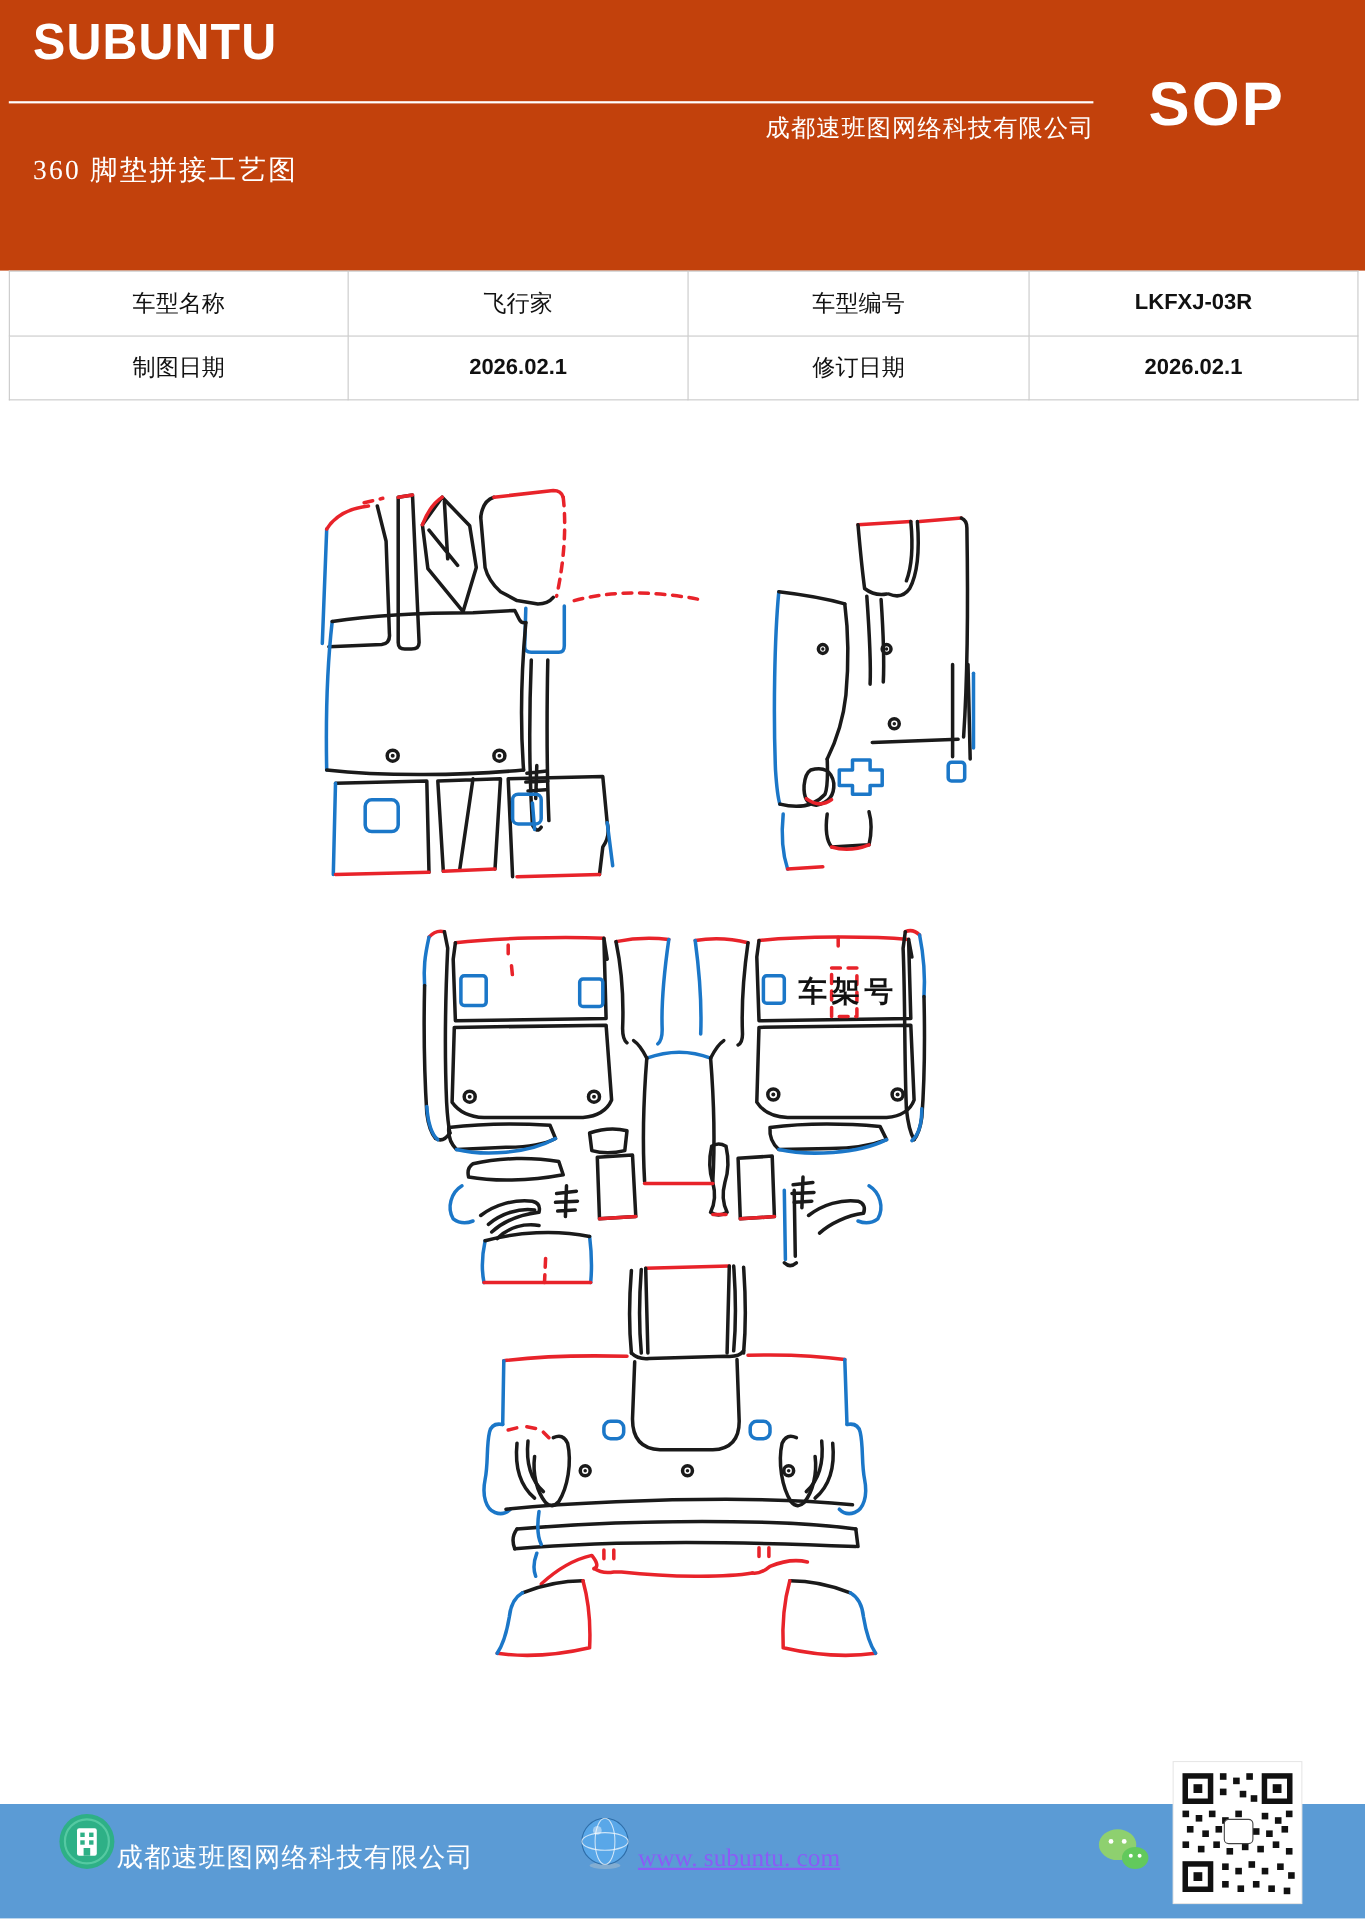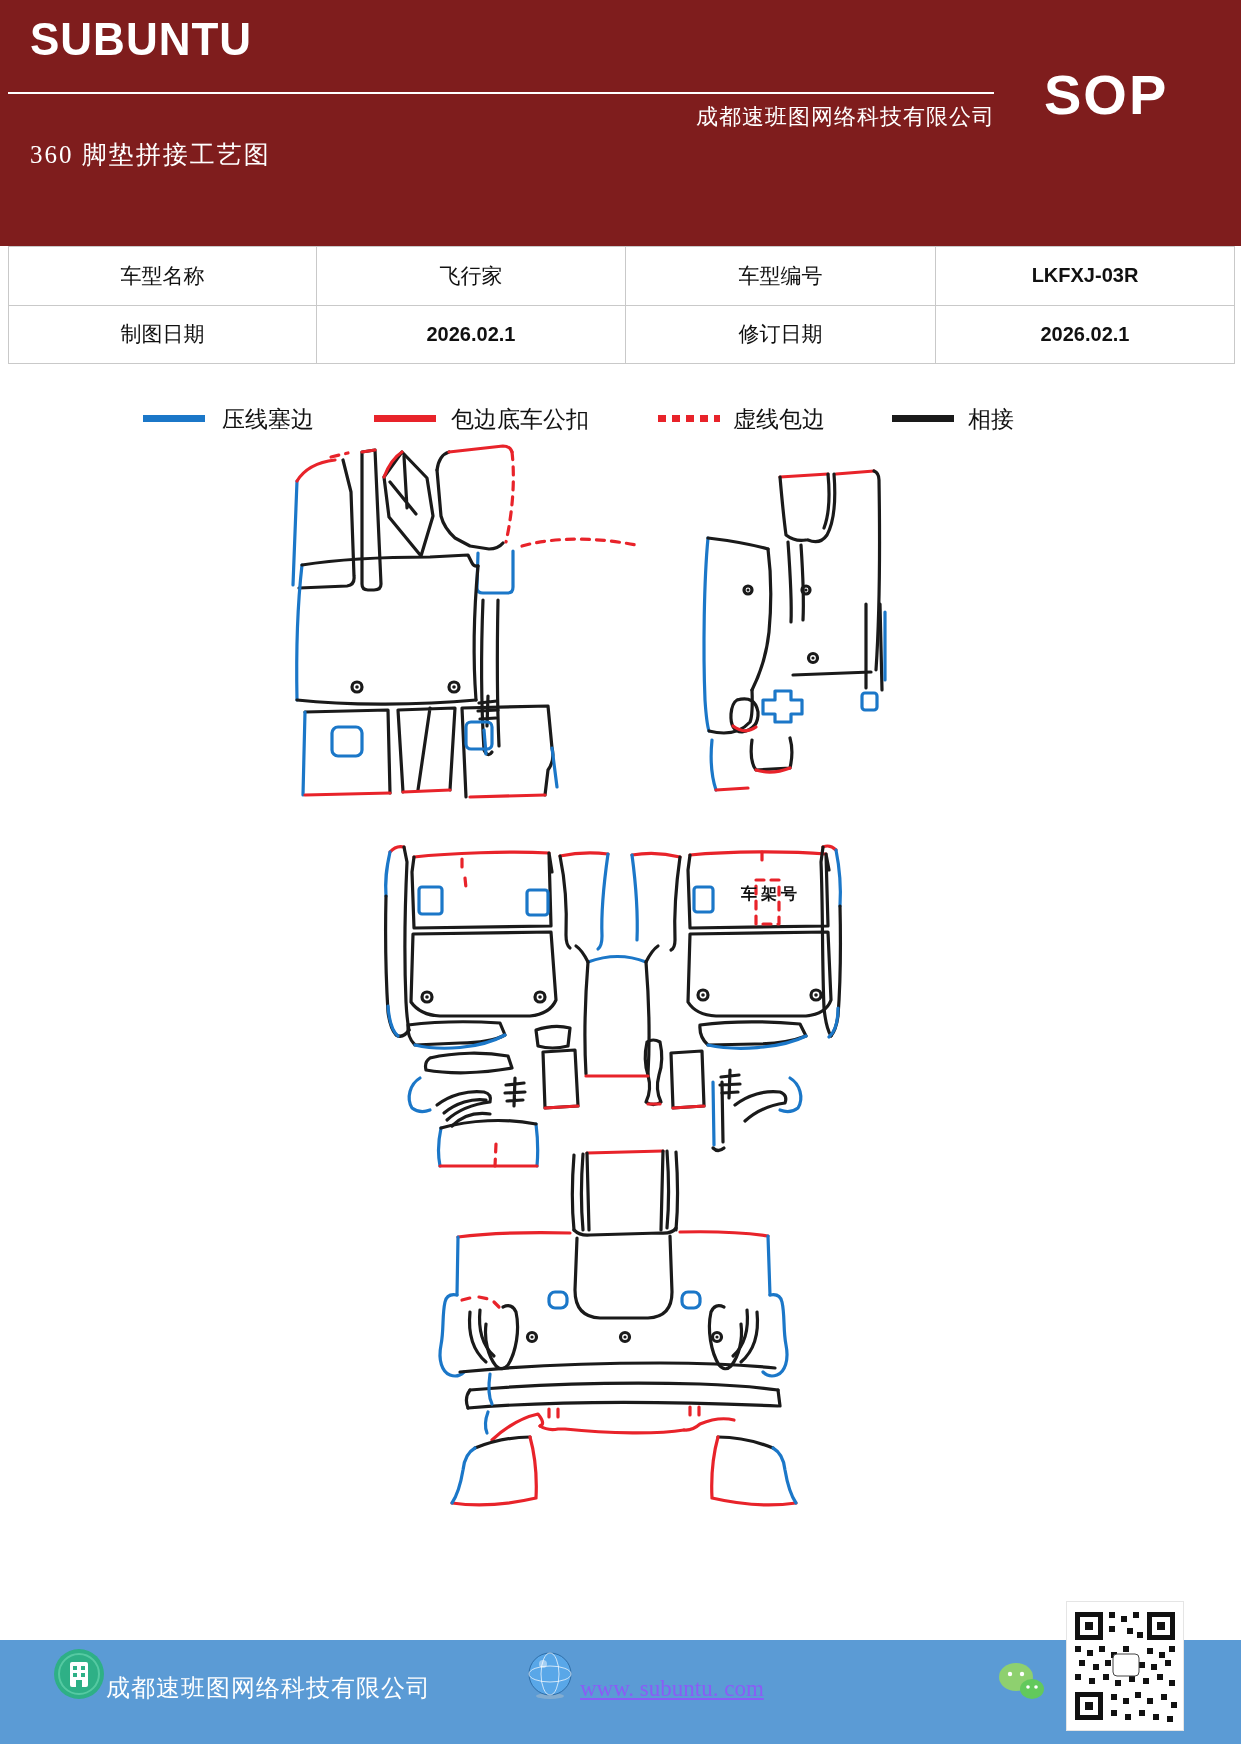--- a/index.html
+++ b/index.html
@@ -1,19 +1,19 @@
 <!DOCTYPE html>
 <html><head>
 <meta charset="utf-8">
 <style>
   html,body{margin:0;padding:0;background:#888;}
   .page{position:relative;width:1241px;height:1754px;background:#ffffff;margin:0 auto;
         font-family:"Liberation Serif", serif;overflow:hidden;}
   
-  .header{position:absolute;left:0;top:0;width:1241px;height:246px;background:#7f1d1d;}
+  .header{position:absolute;left:0;top:0;width:1241px;height:246px;background:#c2410c;}
   .logo{position:absolute;left:30px;top:14px;color:#fff;font-family:"Liberation Sans",sans-serif;
         font-weight:bold;font-size:44px;letter-spacing:1px;transform:scaleY(1.05);}
   .hdr-line{position:absolute;left:8px;top:92px;width:986px;height:2px;background:#fff;}
   .hdr-company{position:absolute;left:655px;top:102px;width:340px;text-align:right;color:#fff;
         font-size:22px;letter-spacing:1px;}
   .sop{position:absolute;left:1044px;top:62px;color:#fff;font-family:"Liberation Sans",sans-serif;
         font-weight:bold;font-size:56px;letter-spacing:2px;}
   .hdr-title{position:absolute;left:30px;top:138px;color:#fff;font-size:25px;letter-spacing:2px;}
   .hdr-links{position:absolute;left:700px;top:170px;width:295px;text-align:center;color:#fff;font-size:19px;line-height:27px;}
   .hdr-links .site{text-decoration:underline;}
@@ -29,22 +29,22 @@
   .sw{position:absolute;top:13px;height:7px;width:62px;}
   .sw.dot{background:repeating-linear-gradient(90deg,#e8232a 0 8px,transparent 8px 14px);}
   
   .diagram{position:absolute;left:0;top:0;width:1241px;height:1754px;}
   .diagram svg{display:block;}
   .k{stroke:#1a1a1a;}
   .b{stroke:#1b77c8;}
   .r{stroke:#e8232a;}
   .rd{stroke:#e8232a;stroke-dasharray:8 7;}
   path,line,rect.h,circle.ring{fill:none;stroke-width:3.2;stroke-linecap:round;stroke-linejoin:round;}
-  .chassis{position:absolute;left:726px;top:884px;width:90px;font-size:16px;font-weight:bold;
-        color:#111;letter-spacing:4px;text-align:center;}
+  .chassis{position:absolute;left:726px;top:884px;width:90px;font-size:26px;font-weight:bold;
+        color:#111;letter-spacing:4px;}
   
   .footer{position:absolute;left:0;top:1640px;width:1241px;height:104px;background:#5b9bd5;}
   .f-company{position:absolute;left:106px;top:1672px;color:#fff;font-size:24px;letter-spacing:1px;}
   .f-site{position:absolute;left:580px;top:1676px;color:#8b5cf6;font-size:23px;text-decoration:underline;
         font-family:"Liberation Serif",serif;}
   .icon{position:absolute;}
   .qr{position:absolute;left:1067px;top:1602px;width:116px;height:128px;background:#fff;
       box-shadow:0 0 0 1px #e5e5e5;}
 </style>
 </head>
@@ -70,30 +70,20 @@
     </tr>
     <tr>
       <td class="lbl">制图日期</td>
       <td class="val">2026.02.1</td>
       <td class="lbl">修订日期</td>
       <td class="val">2026.02.1</td>
     </tr>
   </tbody>
     </table>
 
-  <div class="legend">
-    <div class="sw" style="left:143px;background:#1b77c8"></div>
-    <div class="lab" style="left:222px">压线塞边</div>
-    <div class="sw" style="left:374px;background:#e8232a"></div>
-    <div class="lab" style="left:451px">包边底车公扣</div>
-    <div class="sw dot" style="left:658px"></div>
-    <div class="lab" style="left:733px">虚线包边</div>
-    <div class="sw" style="left:892px;background:#1a1a1a"></div>
-    <div class="lab" style="left:968px">相接</div>
-  </div>
 
   <div class="diagram">
   <svg width="1241" height="1754" viewBox="0 0 1241 1754">
 
     <g>
       <path class="k" d="M343,460 L351,492 L354,576 Q355,585 347,586 L299,588"></path>
       <path class="b" d="M297,481 L293,585"></path>
       <path class="r" d="M297,481 C305,468 318,462 335,460"></path>
       <path class="rd" d="M331,457 L348,453"></path>
       <path class="k" d="M362,452 L375,450 L381,584 Q381,590 374,590 L368,590 Q362,590 362,584 Z"></path>

